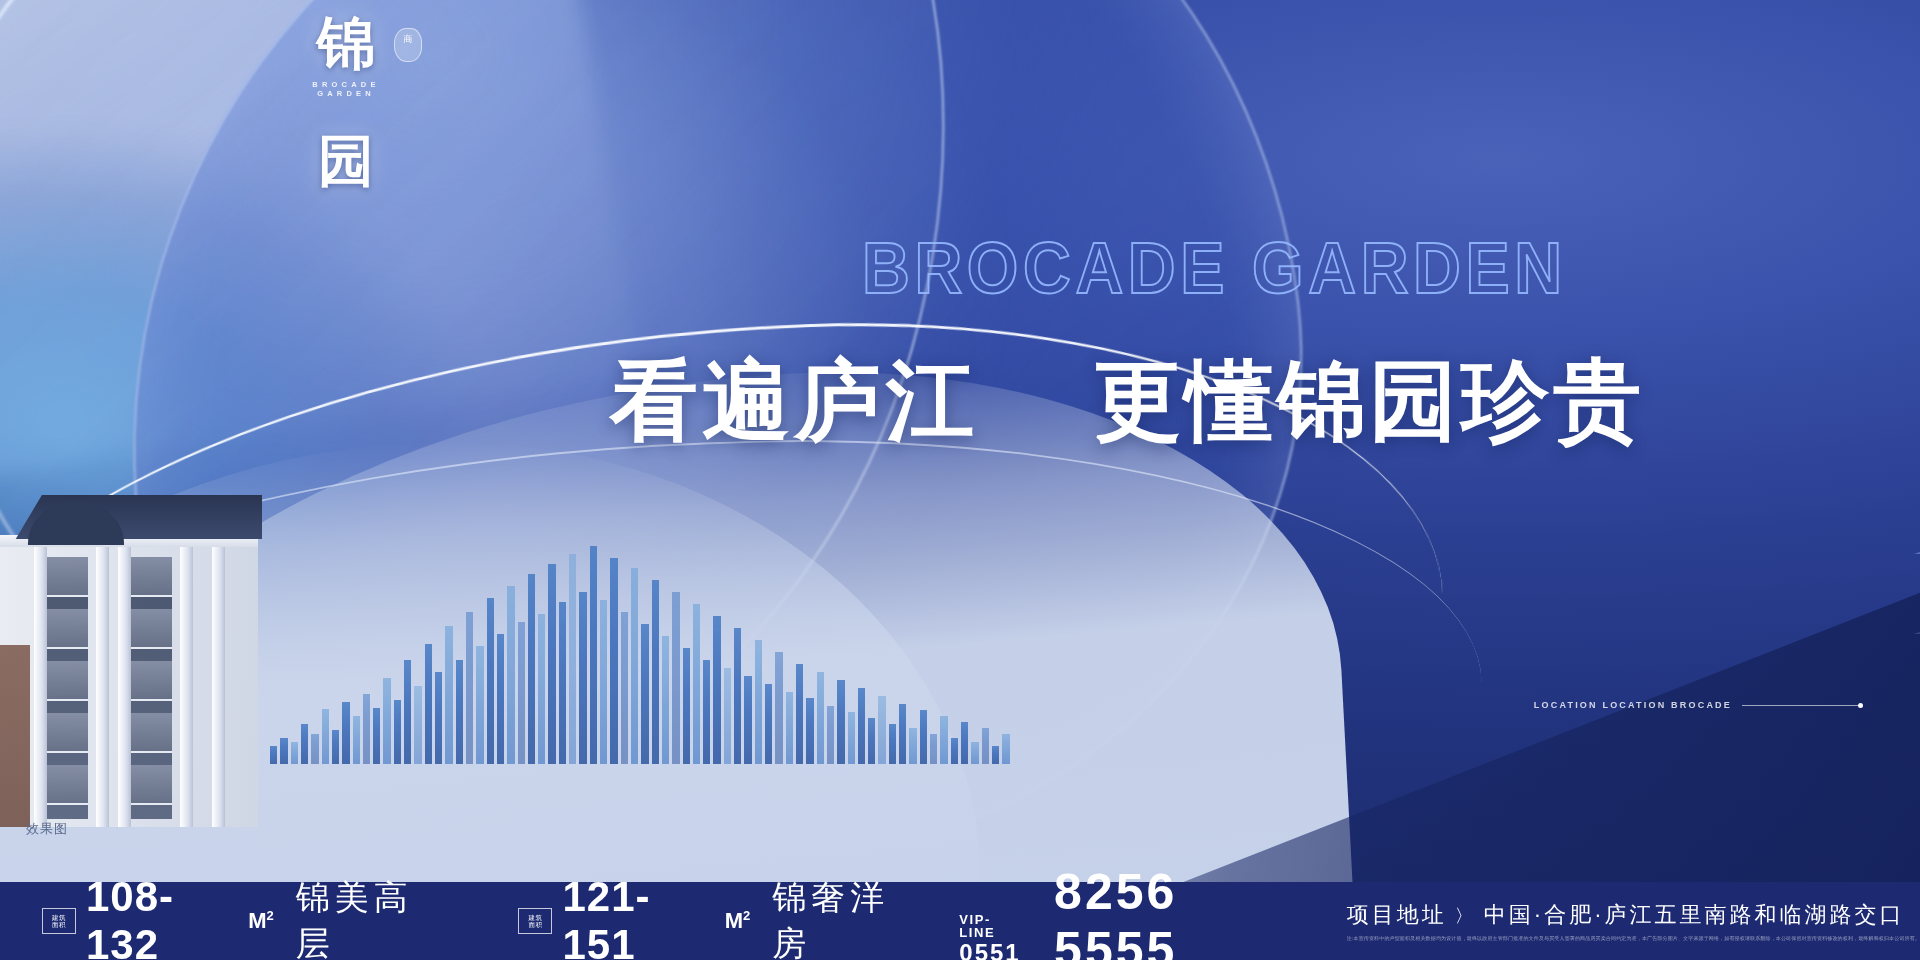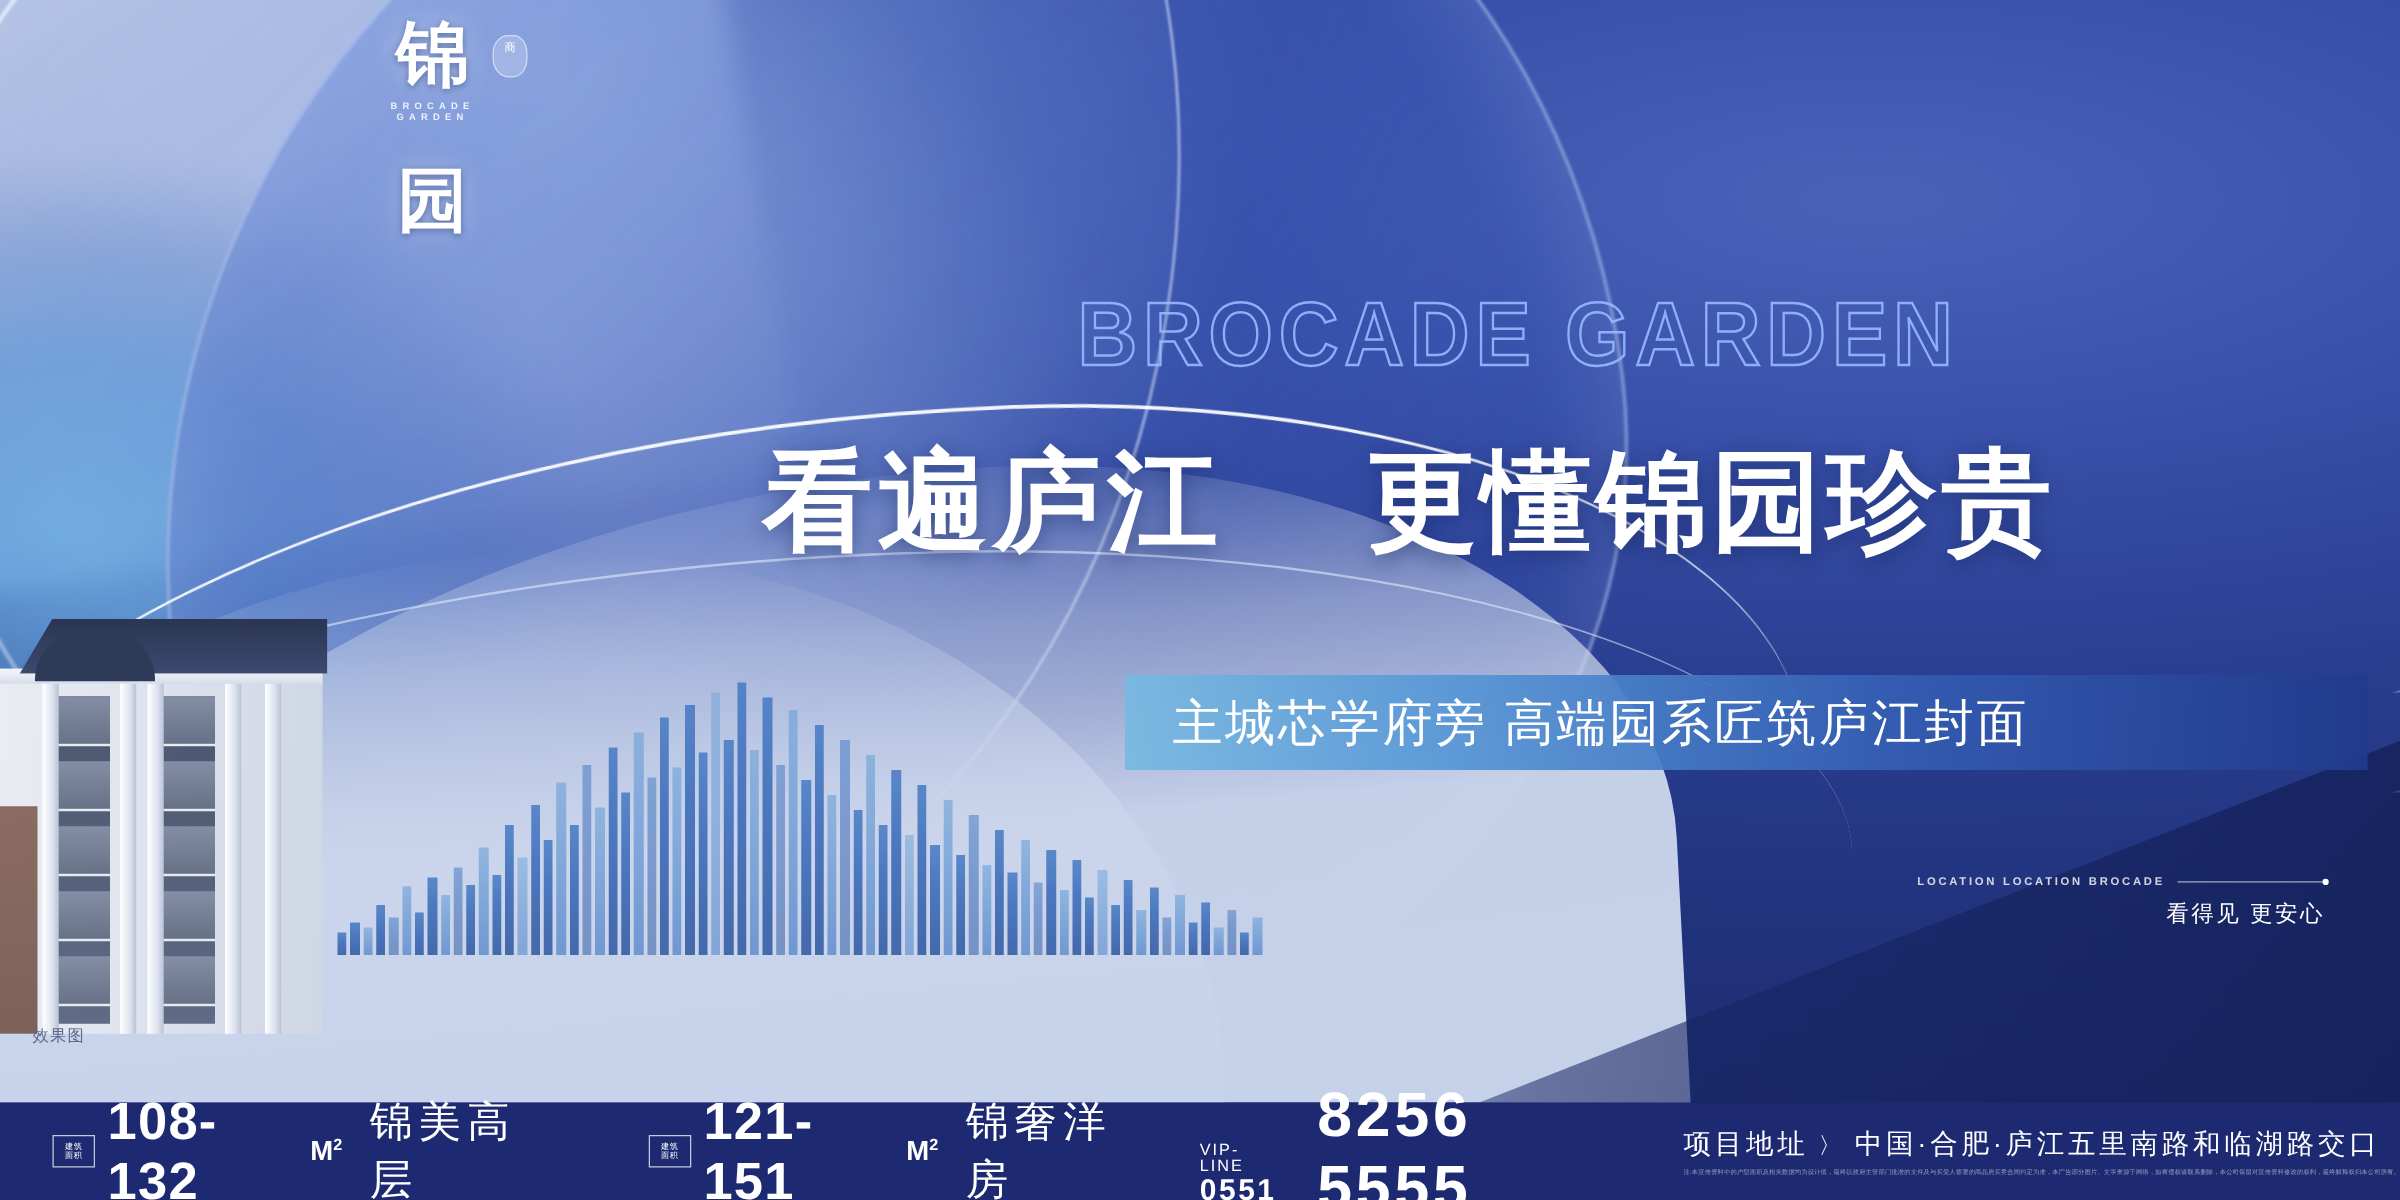--- a/index.html
+++ b/index.html
@@ -252,21 +252,21 @@
   .grp{ display:flex; align-items:center;padding-left:42px; }
   .grp .area{
     font-size:42px; font-weight:700; letter-spacing:1px;
     font-family:"Liberation Sans","DejaVu Sans",sans-serif;
   }
   .grp .unit{ font-size:22px; font-weight:700; margin-left:4px; }
   .grp .unit sup{ font-size:13px; }
   .grp .name{ font-size:34px; letter-spacing:5px; margin-left:22px; }
 
   .vip{ margin-left:34px; display:flex; flex-direction:column; line-height:1.05; }
-  .vip .lbl{ font-size:13px; letter-spacing:1.6px; font-weight:400;margin-top:36px; }
+  .vip .lbl{ font-size:13px; letter-spacing:1.6px; font-weight:700;margin-top:36px; }
   .vip .city-code{ font-size:24px; letter-spacing:2px; font-weight:700; }
   .tel{ font-size:50px; font-weight:700; letter-spacing:3px; margin-left:28px; }
   .tel .sp{ display:inline-block; width:16px; }
 
   .addr{ margin-left:34px; display:flex; flex-direction:column; }
   .addr .line{ font-size:22px; letter-spacing:3px; white-space:nowrap; }
   .addr .line .chev{ margin:0 8px; font-size:18px; }
   .addr .fine{
     margin-top:5px; font-size:5px; letter-spacing:.15px; color:rgba(255,255,255,.5);
     max-width:740px; line-height:7px; white-space:nowrap; overflow:hidden;
@@ -411,30 +411,26 @@
     </div>
 
     <div class="kv-en">BROCADE GARDEN</div>
 
     <div class="kv-head">
       <span>看遍庐江</span>
       <span class="gap"></span>
       <span>更懂锦园珍贵</span>
     </div>
 
-    <div class="kv-band">
-      <div class="txt">主城芯学府旁 高端园系匠筑庐江封面</div>
-    </div>
 
     <div class="loc">
       <div class="en">
         <span>LOCATION LOCATION BROCADE</span>
         <span class="rule"></span>
       </div>
-      <div class="cn">看得见 更安心</div>
     </div>
 
     <div class="render-note">效果图</div>
   </div>
 
   <div class="bar">
 
     <div class="grp pad-l">
       <div class="badge">
         <span>建筑</span>

